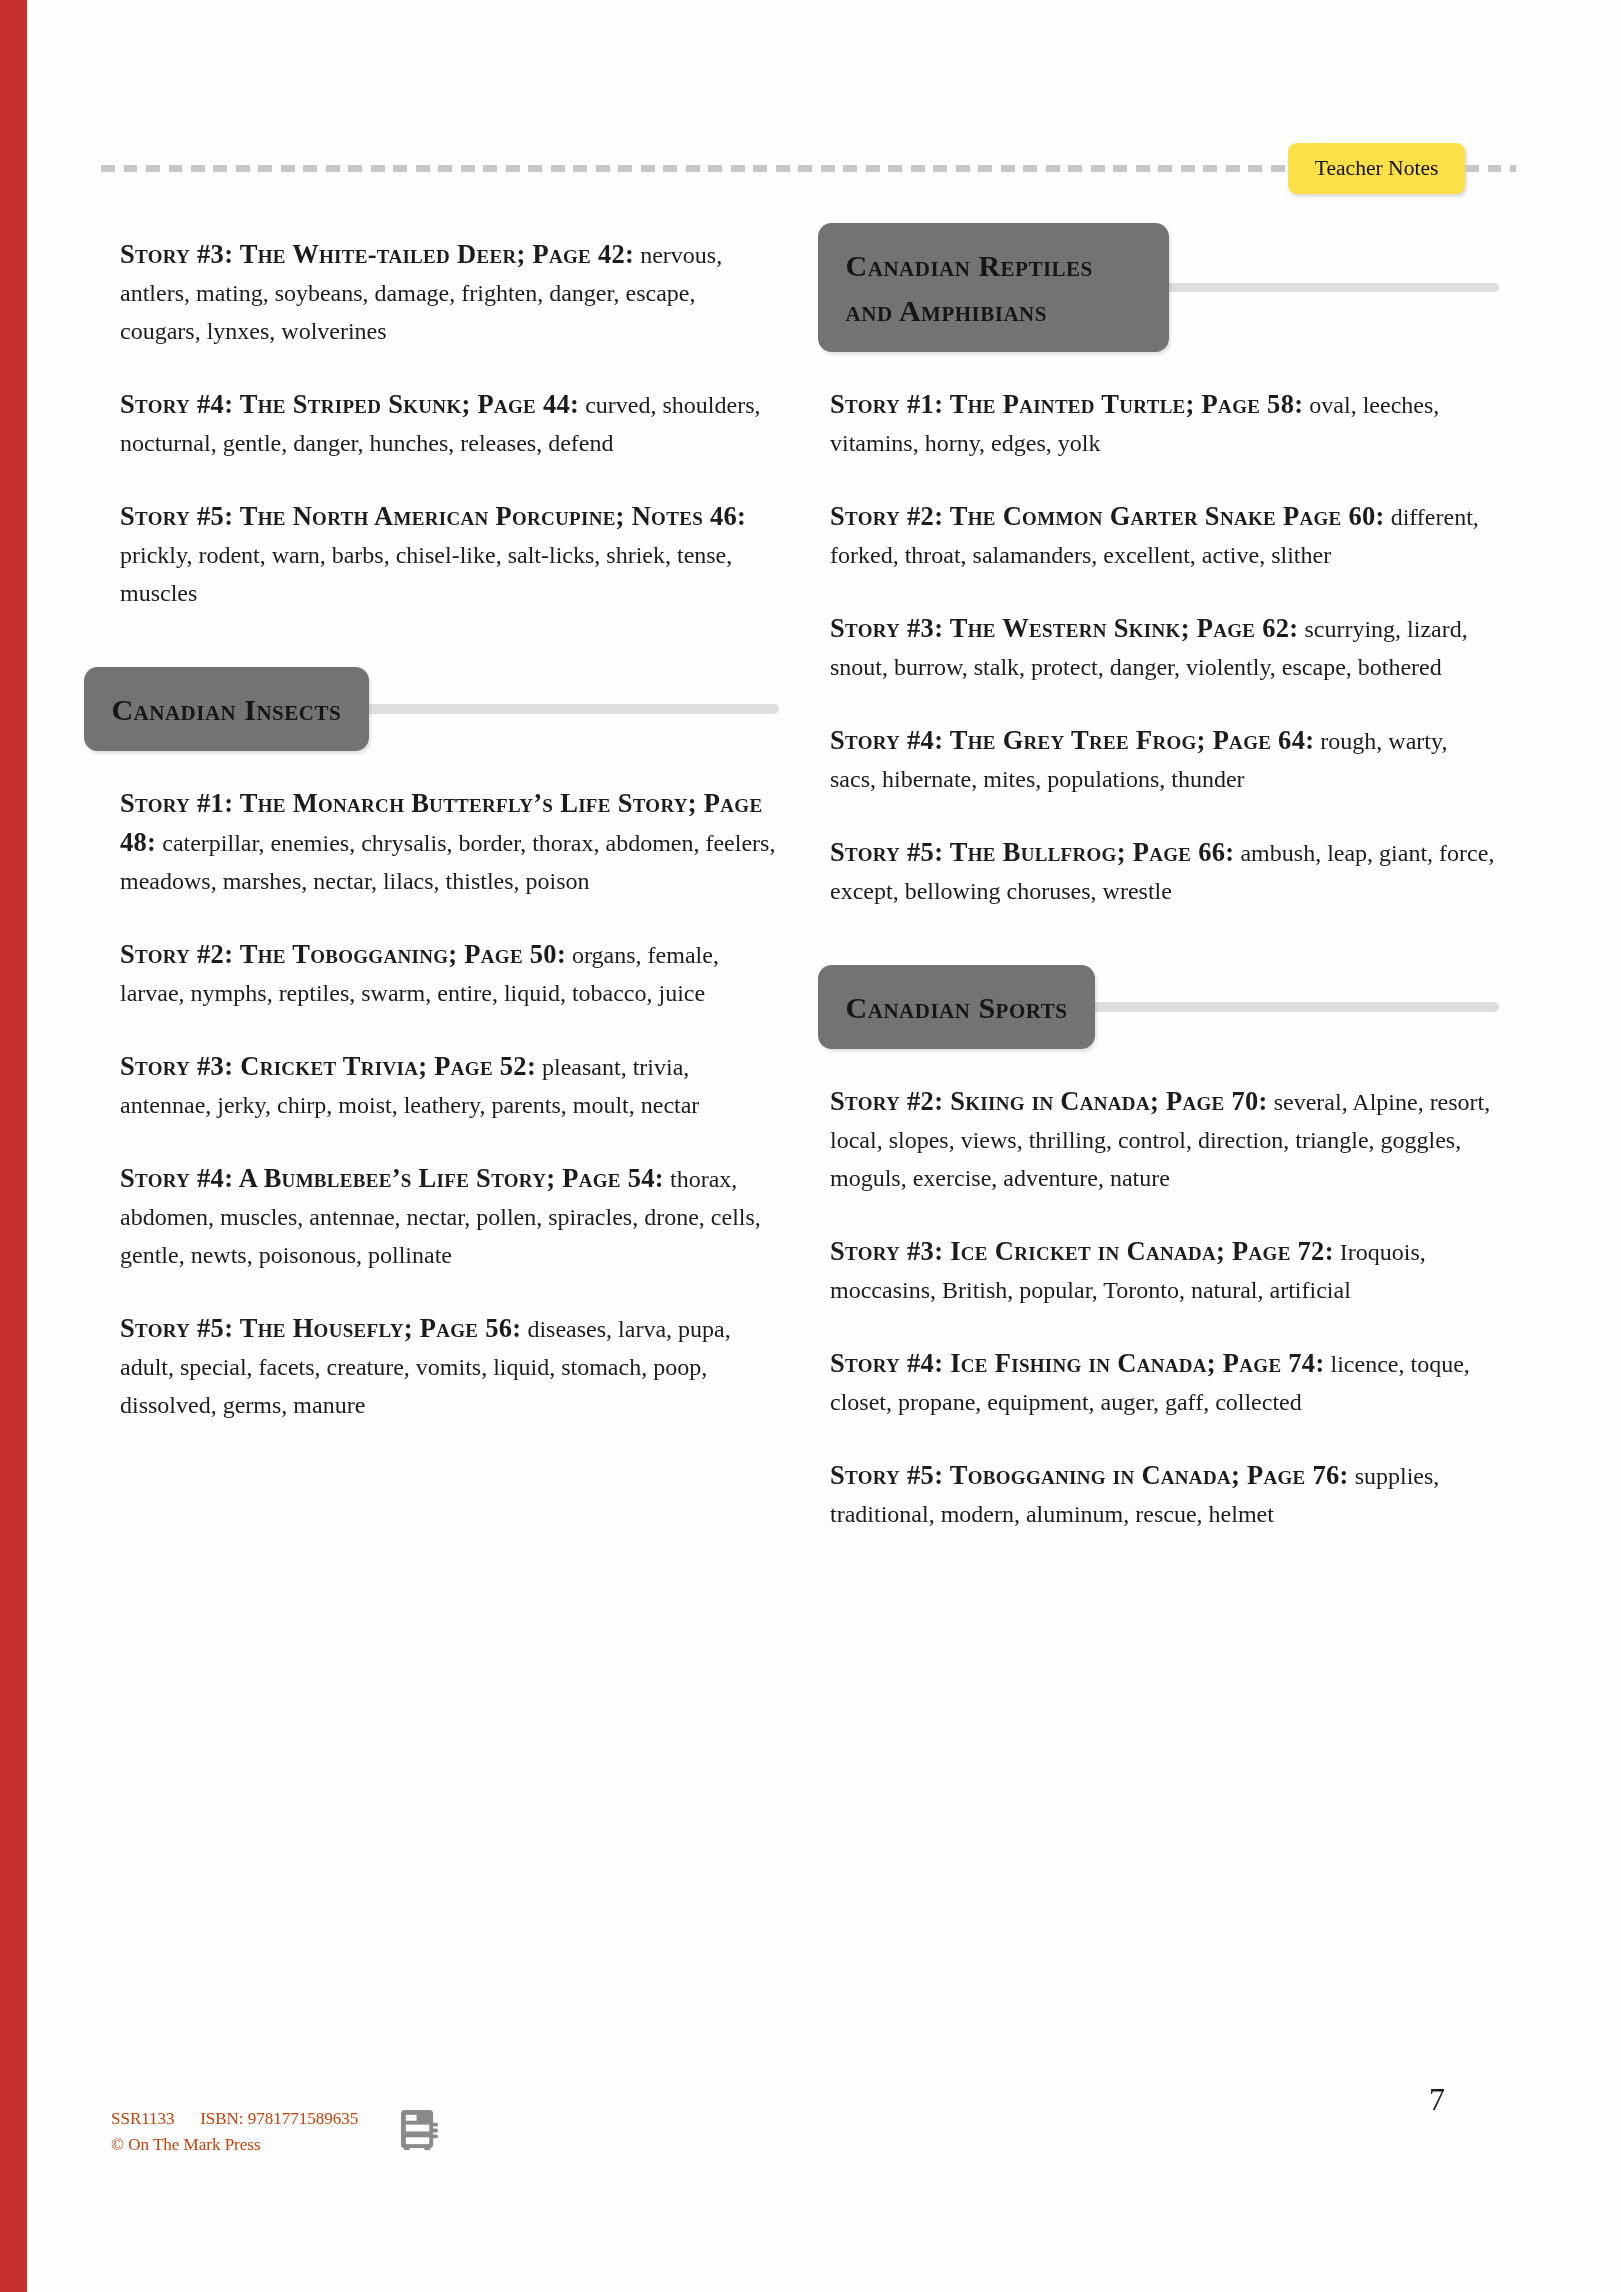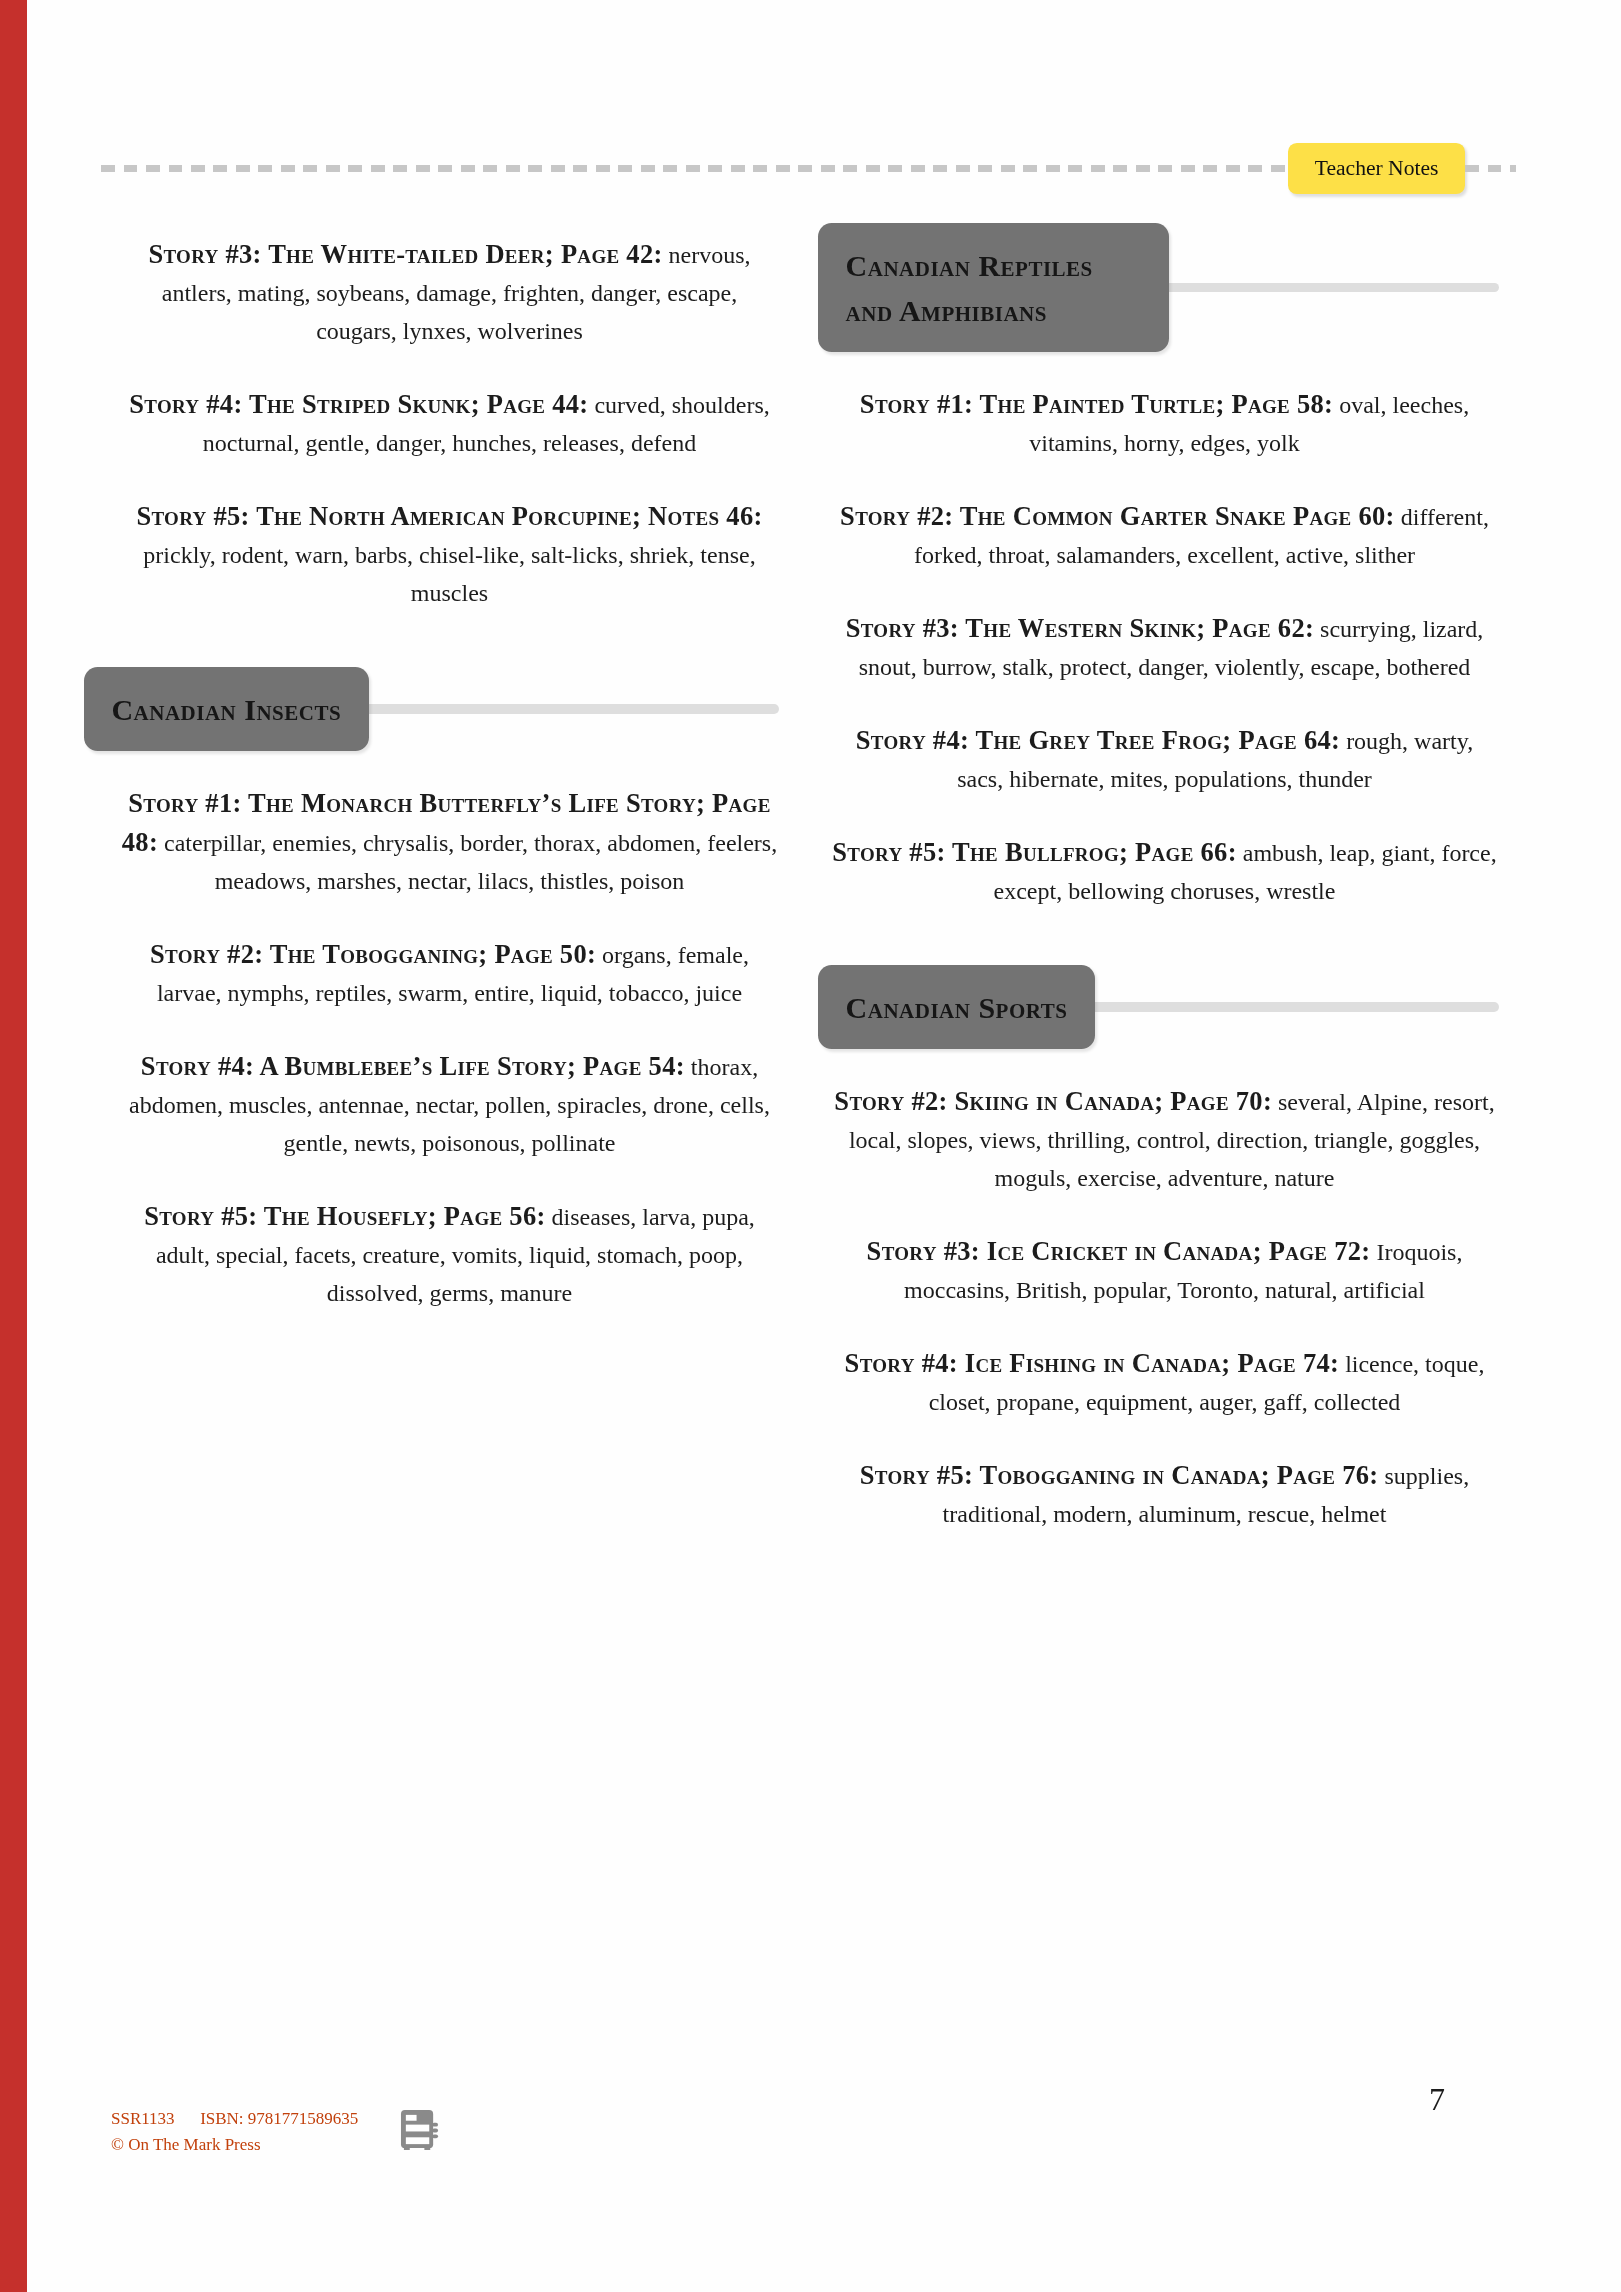--- a/index.html
+++ b/index.html
@@ -43,21 +43,21 @@
     white-space: nowrap;
   }
   
   .col { position: absolute; top: 235px; }
   .col-left  { left: 120px; width: 659px; }
   .col-right { left: 830px; width: 669px; top: 223px; }
   .entry {
     font-size: 24px;
     line-height: 38px;
     margin-bottom: 35px;
-    text-align: center;
+    text-align: left;
   }
   .story-title {
     font-variant: small-caps;
     font-weight: 700;
     font-size: 26.5px;
     letter-spacing: 0.3px;
   }
   .story-words { font-size: 24px; }
   
   .section-header {
@@ -148,20 +148,24 @@
 
     <p class="entry">
       <span class="story-title">Story #1: The Monarch Butterfly’s Life Story; Page 48:</span>
       <span class="story-words">caterpillar, enemies, chrysalis, border, thorax, abdomen, feelers, meadows, marshes, nectar, lilacs, thistles, poison</span>
     </p>
     <p class="entry">
       <span class="story-title">Story #2: The Tobogganing; Page 50:</span>
       <span class="story-words">organs, female, larvae, nymphs, reptiles, swarm, entire, liquid, tobacco, juice</span>
     </p>
     <p class="entry">
+      <span class="story-title">Story #3: Cricket Trivia; Page 52:</span>
+      <span class="story-words">pleasant, trivia, antennae, jerky, chirp, moist, leathery, parents, moult, nectar</span>
+    </p>
+    <p class="entry">
       <span class="story-title">Story #4: A Bumblebee’s Life Story; Page 54:</span>
       <span class="story-words">thorax, abdomen, muscles, antennae, nectar, pollen, spiracles, drone, cells, gentle, newts, poisonous, pollinate</span>
     </p>
     <p class="entry">
       <span class="story-title">Story #5: The Housefly; Page 56:</span>
       <span class="story-words">diseases, larva, pupa, adult, special, facets, creature, vomits, liquid, stomach, poop, dissolved, germs, manure</span>
     </p>
   </div>
 
   <div class="col col-right">

